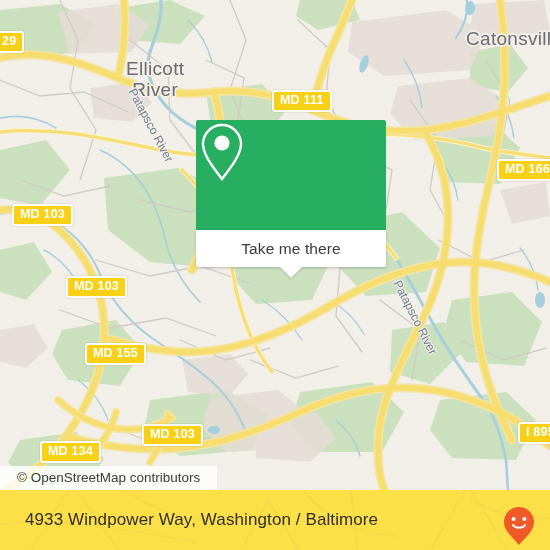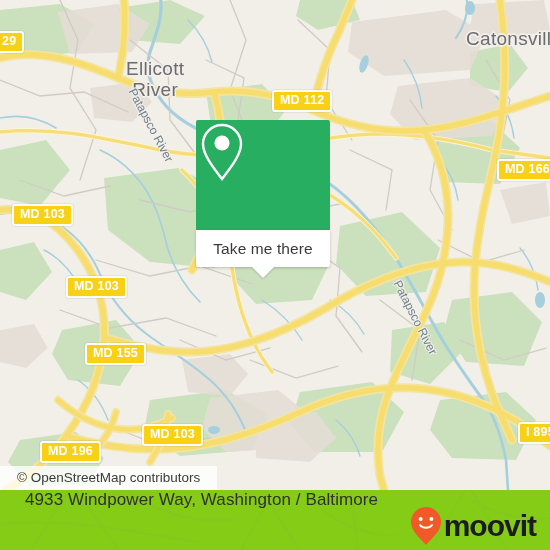--- a/index.html
+++ b/index.html
@@ -39,42 +39,42 @@
   }
 
   
   #attribution{
     position:absolute;left:0;bottom:0;height:24px;line-height:24px;
     padding:0 17px;font-size:13.5px;color:#3b3b3b;
     background:rgba(255,255,255,.78);white-space:nowrap;
   }
 
   
-  #callout{position:absolute;left:196px;top:120px;width:134px;}
+  #callout{position:absolute;left:196px;top:120px;width:190px;}
   #callout .card-green{
     height:110px;background:#27ae60;border-radius:2px 2px 0 0;
     display:flex;align-items:center;justify-content:center;
   }
   #callout .card-white{
     height:37px;background:#fff;border-radius:0 0 2px 2px;
     display:flex;align-items:center;justify-content:center;
     box-shadow:0 1px 3px rgba(0,0,0,.22);
   }
   #callout .cta{font-size:15.5px;color:#3a3a3a;letter-spacing:.1px;}
   #callout .tail{
     position:absolute;left:50%;margin-left:-11px;top:147px;
     width:0;height:0;border-left:11px solid transparent;border-right:11px solid transparent;
     border-top:11px solid #fff;
     filter:drop-shadow(0 1px 1px rgba(0,0,0,.18));
   }
 
   
   #bottombar{
-    position:absolute;left:0;bottom:0;width:550px;height:60px;background:#84cc16;
-    display:flex;align-items:flex-start;overflow:hidden;
+    position:absolute;left:0;bottom:0;width:550px;height:60px;background:#fde047;
+    display:flex;align-items:center;overflow:hidden;
   }
   #bottombar .wm{position:absolute;left:0;top:0;opacity:.06;}
   #address{
     position:relative;margin-left:25px;font-size:17px;color:#2f2f2f;
     white-space:nowrap;letter-spacing:.1px;
   }
   #brand{position:absolute;right:14px;top:16px;display:flex;align-items:center;}
   #brand .wordmark{
     font-size:30px;color:#1c1c1c;font-weight:bold;letter-spacing:-1px;line-height:30px;
     margin-left:1px;
@@ -233,27 +233,27 @@
       <div>Ellicott</div>
       <div>River</div>
     </div>
 
     <div class="place-label" style="left:466px;top:28px;">Catonsville</div>
 
     <div class="river-label" style="left:138px;top:86px;transform:rotate(62deg);transform-origin:0 0;">Patapsco River</div>
     <div class="river-label" style="left:403px;top:278px;transform:rotate(63deg);transform-origin:0 0;">Patapsco River</div>
 
     <div class="shield" style="left:-6px;top:31px;">29</div>
-    <div class="shield" style="left:272px;top:90px;">MD 112</div>
+    <div class="shield" style="left:272px;top:90px;">MD 111</div>
     <div class="shield" style="left:497px;top:159px;">MD 166</div>
     <div class="shield" style="left:12px;top:204px;">MD 103</div>
     <div class="shield" style="left:66px;top:276px;">MD 103</div>
     <div class="shield" style="left:85px;top:343px;">MD 155</div>
     <div class="shield" style="left:142px;top:424px;">MD 103</div>
-    <div class="shield" style="left:40px;top:441px;">MD 196</div>
+    <div class="shield" style="left:40px;top:441px;">MD 134</div>
     <div class="shield" style="left:518px;top:422px;">I 895</div>
 
     <div id="attribution">© OpenStreetMap contributors</div>
 
     <div id="callout">
       <div class="card-green">
         <svg width="52" height="64" viewBox="0 0 52 64">
           <path d="M26 5 C15.5 5 7 13.5 7 24 C7 35 18 48.5 26 59 C34 48.5 45 35 45 24 C45 13.5 36.5 5 26 5 Z" fill="none" stroke="#ffffff" stroke-width="2.4"></path>
           <circle cx="26" cy="23" r="7.6" fill="#ffffff"></circle>
         </svg>
@@ -283,18 +283,17 @@
 
     <div id="address">4933 Windpower Way, Washington / Baltimore</div>
 
     <div id="brand">
       <svg width="34" height="40" viewBox="0 0 34 40">
         <path d="M17 1 C8.7 1 2 7.7 2 16 C2 25 11 32 17 39 C23 32 32 25 32 16 C32 7.7 25.3 1 17 1 Z" fill="#ef5a28"></path>
         <circle cx="11.6" cy="13" r="2" fill="#ffffff"></circle>
         <circle cx="22.4" cy="13" r="2" fill="#ffffff"></circle>
         <path d="M11 19 C13.4 22.6 20.6 22.6 23 19" fill="none" stroke="#ffffff" stroke-width="2" stroke-linecap="round"></path>
       </svg>
-      <span class="wordmark">moovit</span>
     </div>
 
   </div>
 
 </div>
 
 </body></html>

